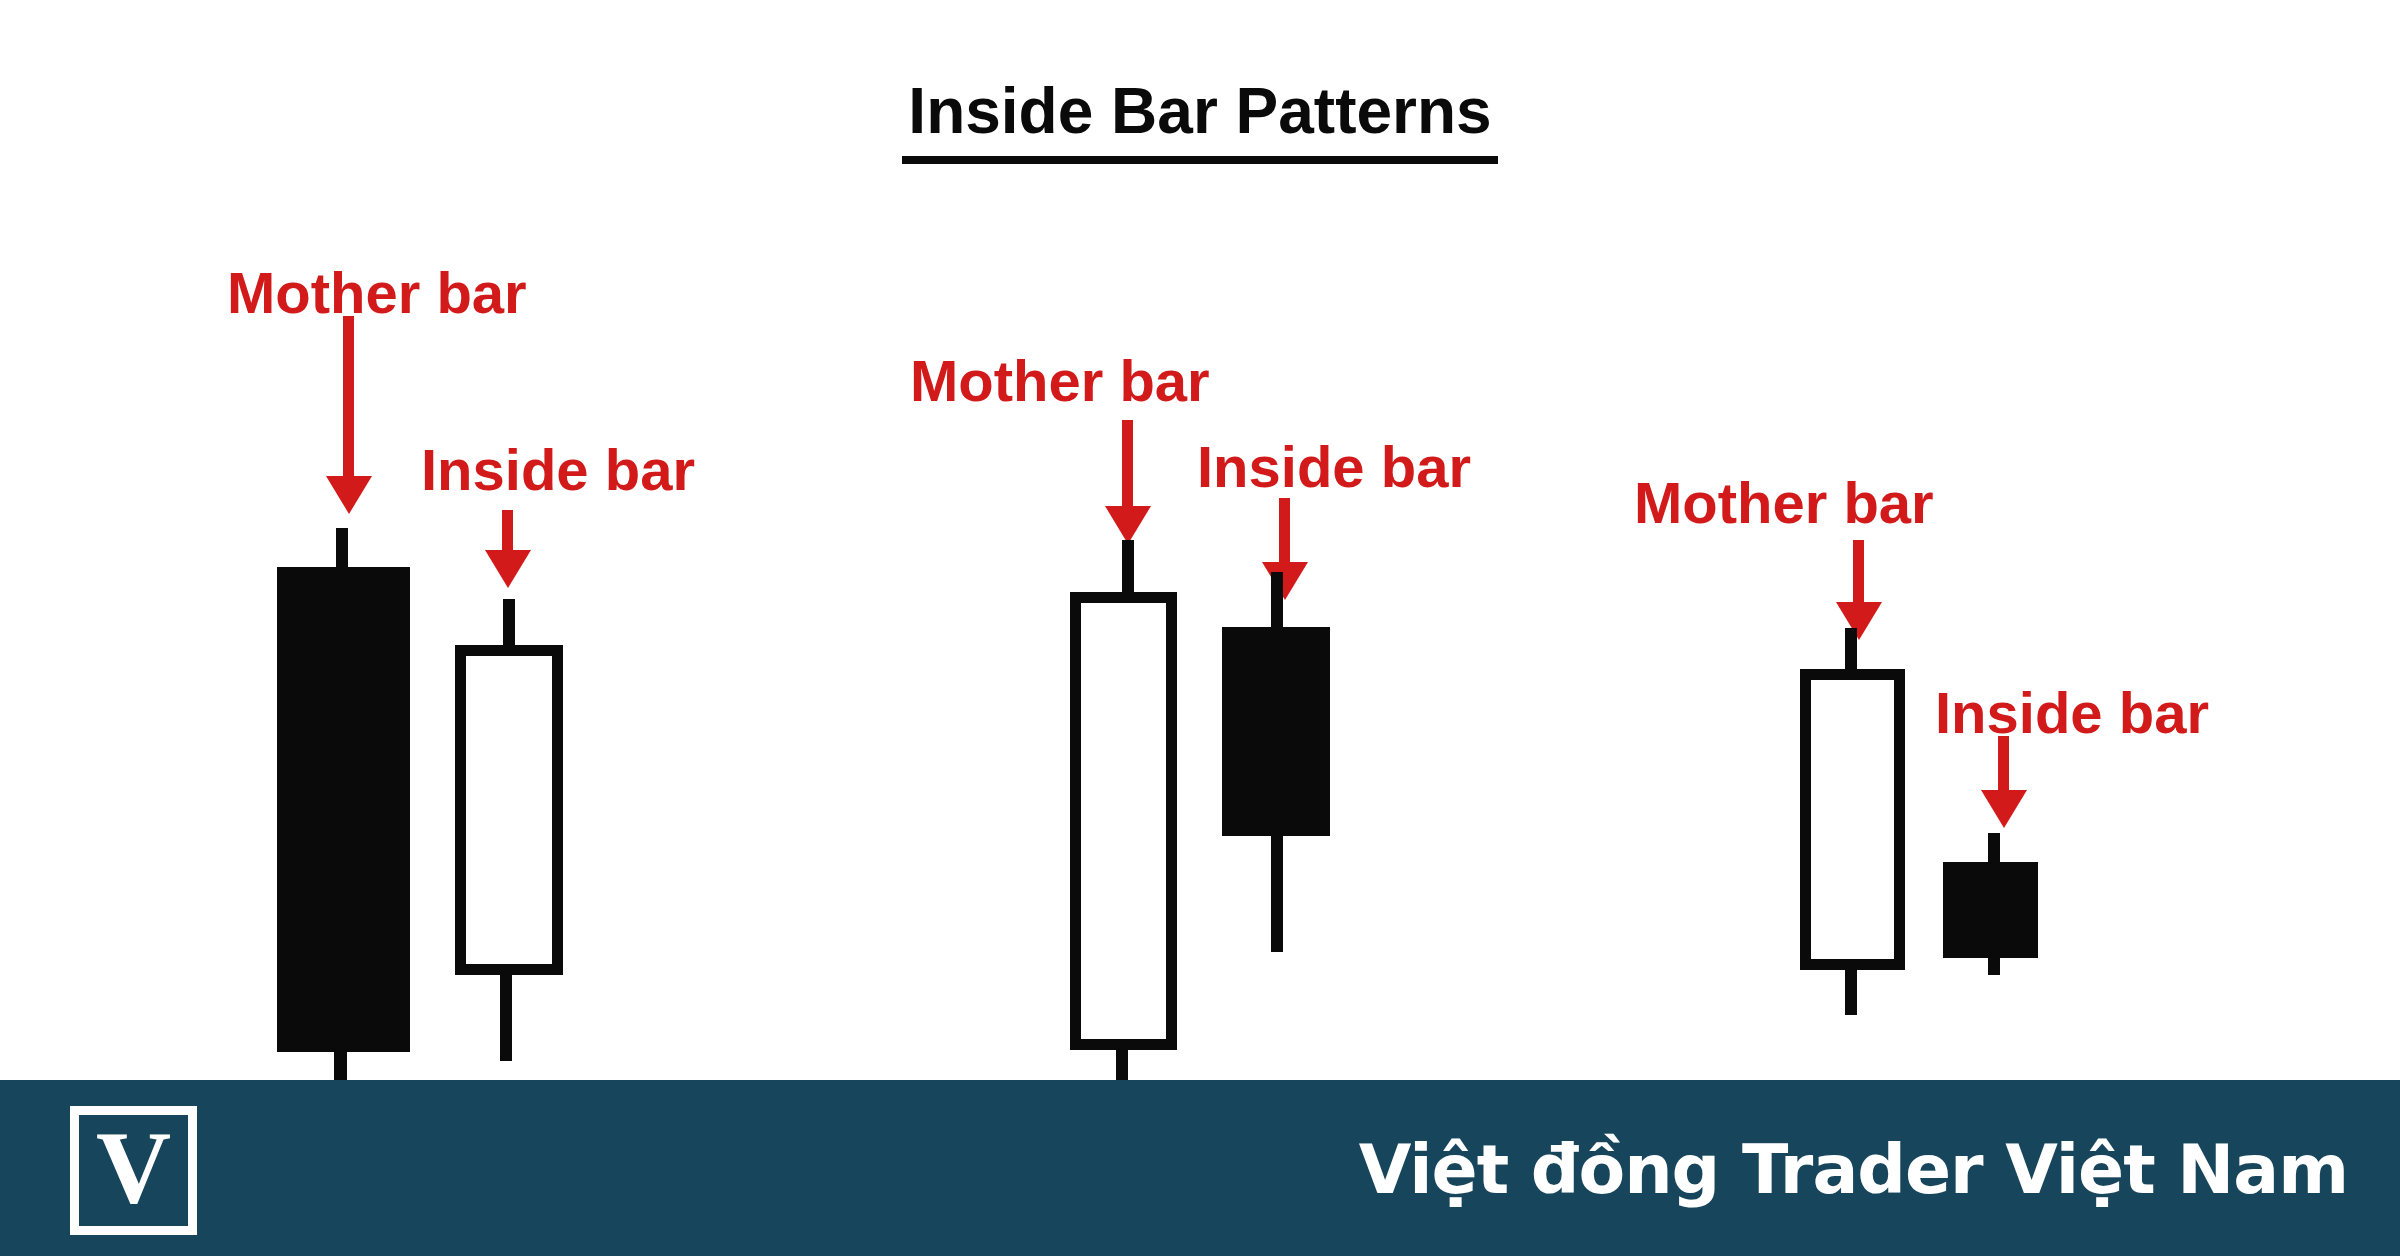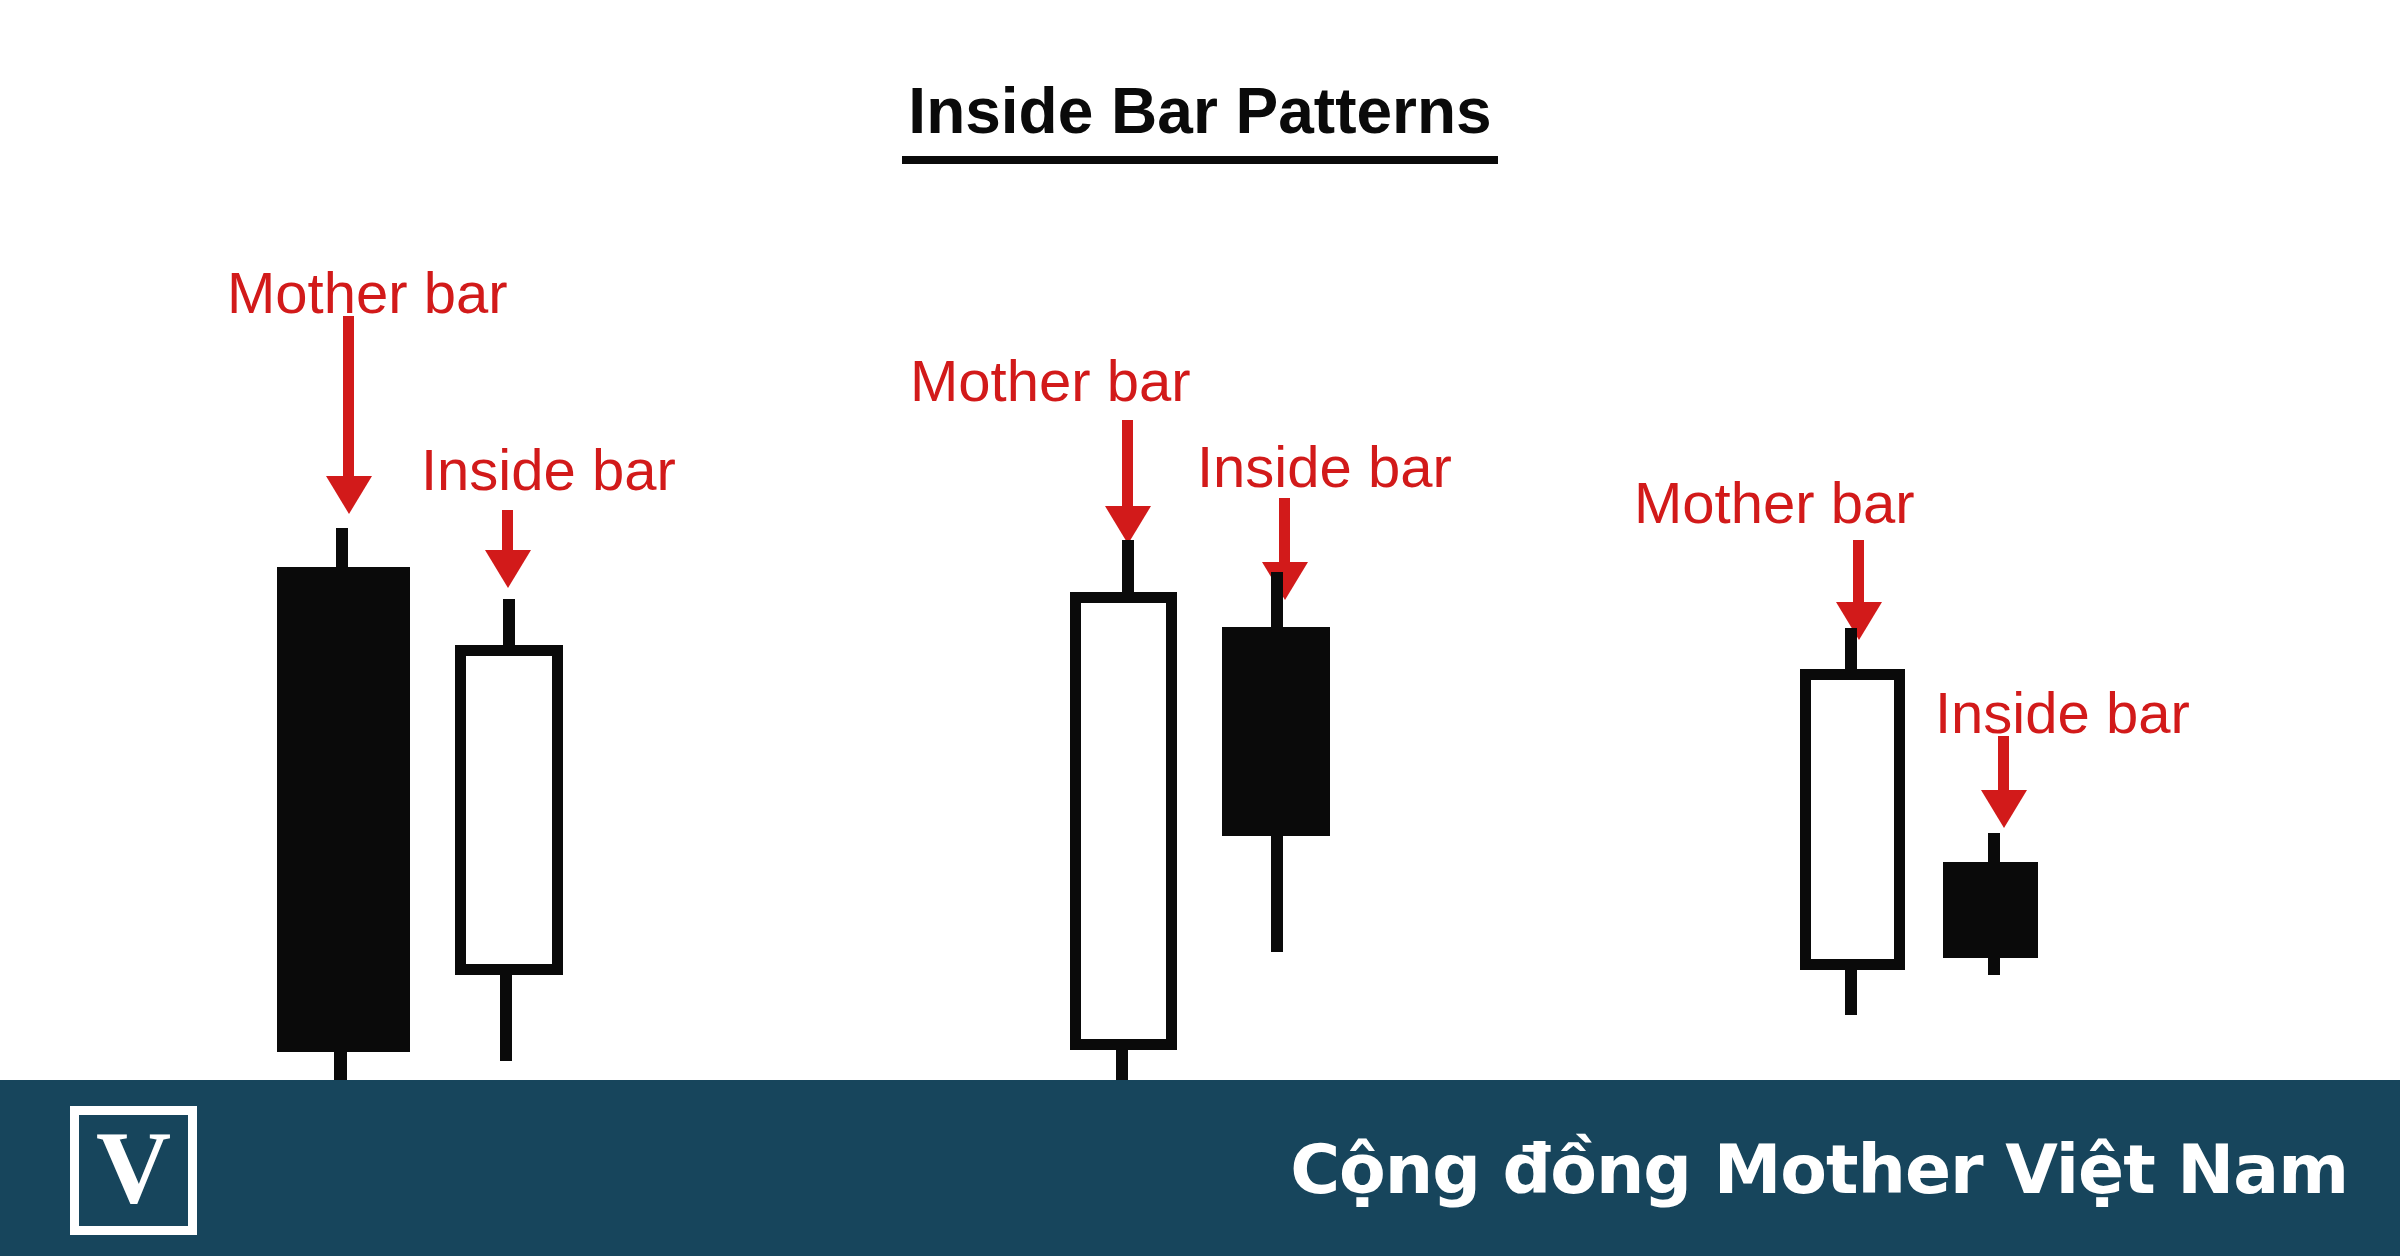--- a/index.html
+++ b/index.html
@@ -8,21 +8,21 @@
     overflow:hidden;font-family:"Liberation Sans",sans-serif;
   }
   
   .title-wrap{position:absolute;left:0;top:74px;width:100%;text-align:center;}
   .title{
     display:inline-block;font-size:64px;font-weight:bold;color:#0a0a0a;
     border-bottom:8px solid #0a0a0a;padding:0 6px 8px 6px;letter-spacing:0px;
   }
   
   .red-label{
-    position:absolute;font-size:58px;font-weight:400;color:#d21a1a;
+    position:absolute;font-size:58px;font-weight:700;color:#d21a1a;
     white-space:nowrap;line-height:1;
   }
   
   .arrow-shaft{position:absolute;background:#d21a1a;width:11px;}
   .arrow-head{
     position:absolute;width:0;height:0;
     border-left:23px solid transparent;border-right:23px solid transparent;
     border-top:38px solid #d21a1a;
   }
   
@@ -134,16 +134,16 @@
       <div class="wick" style="left:1988px;top:833px;width:12px;height:31px;"></div>
       <div class="body-black" style="left:1943px;top:862px;width:95px;height:96px;"></div>
       <div class="wick" style="left:1988px;top:958px;width:12px;height:17px;"></div>
     </div>
   </div>
 
   <div class="footer">
     <div class="logo-box">
       <span class="logo-v">V</span>
     </div>
-    <div class="tagline">Cộng đồng Mother Việt Nam</div>
+    <div class="tagline">Việt đồng Trader Việt Nam</div>
   </div>
 
 </div>
 
 </body></html>

